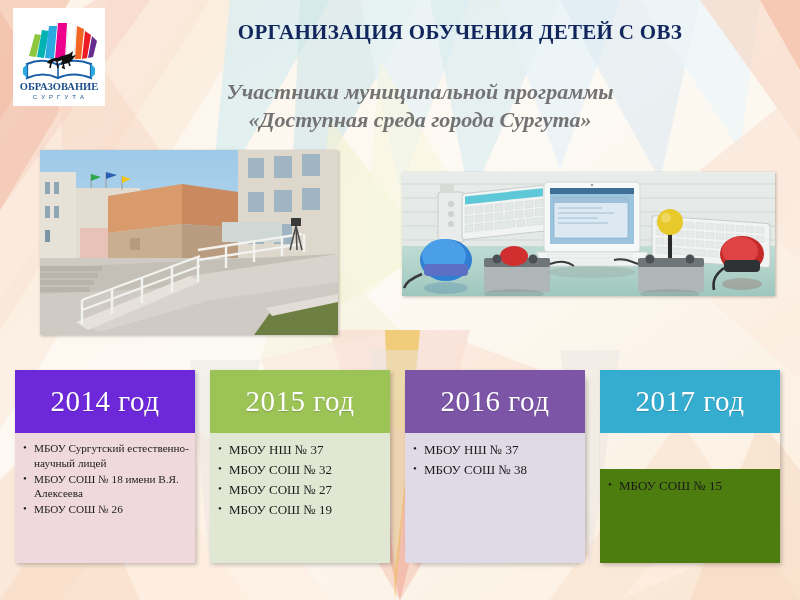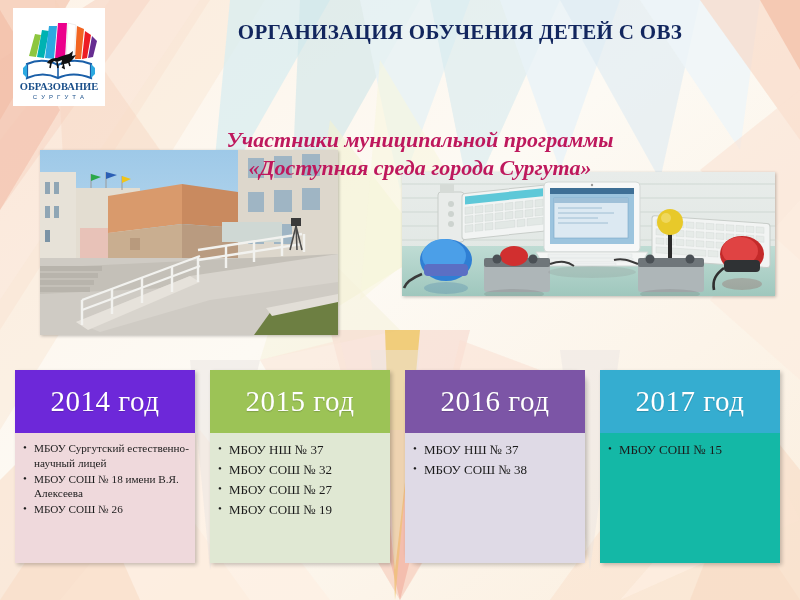--- a/index.html
+++ b/index.html
@@ -25,23 +25,22 @@
     position:absolute; left:150px; top:20px; width:620px;
     text-align:center; z-index:6;
     font-size:21px; font-weight:bold; letter-spacing:.3px;
     color:#12265e;
     font-family:"Liberation Serif","DejaVu Serif",serif;
   }
   .subtitle{
     position:absolute; left:120px; top:78px; width:600px;
     text-align:center; z-index:6;
     font-size:22px; font-weight:bold; font-style:italic;
-    line-height:1.28; color:#be185d;
+    line-height:1.28; color:#737373;
     font-family:"Liberation Serif","DejaVu Serif",serif;
-    margin-top:48px;
   }
 
   
   .photo{ position:absolute; z-index:4; overflow:hidden;
           box-shadow:1px 1px 3px rgba(0,0,0,.25); background:#ccc; }
   #photo-school{ left:40px; top:150px; width:298px; height:185px; }
   #photo-equip { left:402px;top:172px; width:373px; height:124px; }
   .photo svg{ display:block; width:100%; height:100%; }
 
   
@@ -433,18 +432,18 @@
   <div class="card-body lg" style="background: rgb(223, 218, 230);">
     <ul>
         <li>МБОУ НШ № 37</li>
         <li>МБОУ СОШ № 38</li>
       </ul>
   </div>
 </div>
 
 <div class="card" id="card-2017">
   <div class="card-header" style="background: rgb(53, 173, 208);">2017 год</div>
-  <div class="card-body lg" style="background: #14b8a6;">
+  <div class="card-body lg" style="background: #4d7c0f; margin-top: 36px;">
     <ul>
         <li>МБОУ СОШ № 15</li>
       </ul>
   </div>
 </div>
 
 </body></html>

